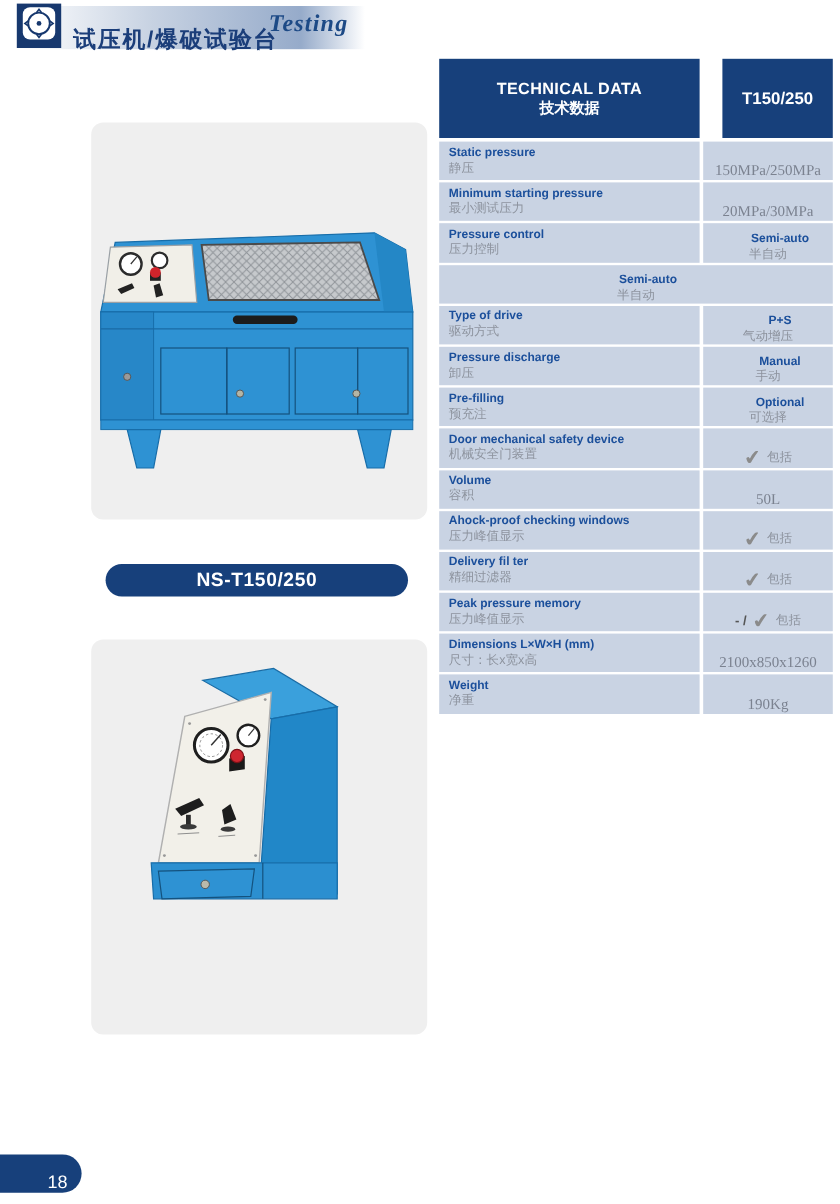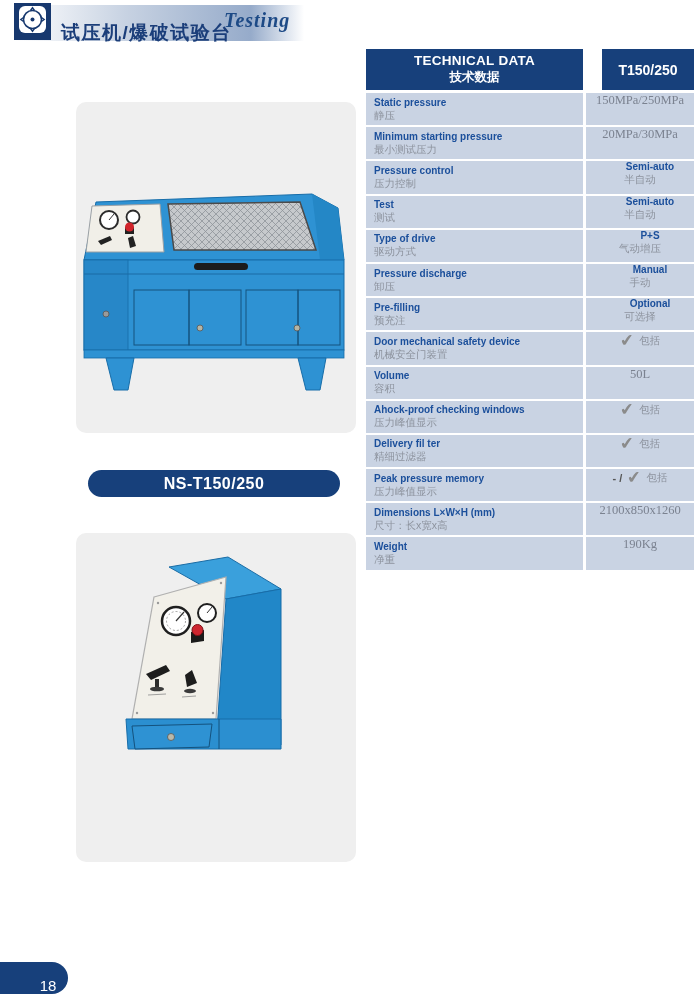--- a/index.html
+++ b/index.html
@@ -18,32 +18,32 @@
   
   .photo-card{position:absolute;background:#efefef;border-radius:10px;}
   .card1{left:76px;top:102px;width:280px;height:331px;}
   .card2{left:76px;top:533px;width:280px;height:329px;}
   .model-banner{position:absolute;left:88px;top:470px;width:252px;height:27px;background:#17407b;
     border-radius:14px;display:flex;align-items:center;justify-content:center;
     color:#fff;font-weight:bold;font-size:16px;letter-spacing:.5px;}
 
   
   .tech-table{position:absolute;left:366px;top:49px;width:328px;}
-  .t-head{display:flex;gap:19px;height:41px;}
+  .t-head{display:flex;gap:19px;height:66px;}
   .t-head .hc{background:#17407b;color:#fff;display:flex;flex-direction:column;align-items:center;justify-content:center;}
   .hc-left{width:217px;}
   .hc-right{flex:1;}
   .hc-en{font-size:13.5px;font-weight:bold;letter-spacing:.3px;}
   .hc-zh{font-size:12.5px;font-weight:bold;margin-top:1px;}
   .hc-model{font-size:14px;font-weight:bold;}
   .t-rows{margin-top:3px;display:grid;grid-auto-rows:32.2px;row-gap:2px;}
   .t-row{display:flex;gap:3px;}
   .cell{background:#c9d3e3;}
   .cell-label{width:217px;display:flex;flex-direction:column;justify-content:center;padding-left:8px;box-sizing:border-box;}
-  .cell-value{flex:1;display:flex;flex-direction:column;align-items:center;justify-content:flex-start;text-align:center;}
+  .cell-value{flex:1;display:flex;flex-direction:column;align-items:center;justify-content:flex-end;text-align:center;}
   .lbl-en{font-size:10px;font-weight:bold;color:#1b4f9b;line-height:12px;}
   .lbl-zh{font-size:10.5px;color:#8d939e;line-height:13px;}
   .val-serif{font-family:"Liberation Serif","DejaVu Serif",serif;font-size:12.5px;color:#7b8290;}
   .val-en{font-size:10px;font-weight:bold;color:#1b4f9b;line-height:12px;padding-left:20px;}
   .val-zh{font-size:10.5px;color:#8d939e;line-height:13px;}
   .val-check{display:flex;flex-direction:row;align-items:center;gap:5px;}
   .check-glyph{color:#8b8b8b;font-size:17px;line-height:17px;transform:rotate(-6deg);}
   .check-prefix{font-size:11px;font-weight:bold;color:#555;}
 
   
@@ -189,24 +189,20 @@
           <div class="cell cell-label">
             <div class="lbl-en">Pressure control</div>
             <div class="lbl-zh">压力控制</div>
           </div>
           <div class="cell cell-value">
             <div class="val-en">Semi-auto</div>
             <div class="val-zh">半自动</div>
           </div>
         </div>
         <div class="t-row">
-          <div class="cell cell-label">
-            <div class="lbl-en">Test</div>
-            <div class="lbl-zh">测试</div>
-          </div>
           <div class="cell cell-value">
             <div class="val-en">Semi-auto</div>
             <div class="val-zh">半自动</div>
           </div>
         </div>
         <div class="t-row">
           <div class="cell cell-label">
             <div class="lbl-en">Type of drive</div>
             <div class="lbl-zh">驱动方式</div>
           </div>

